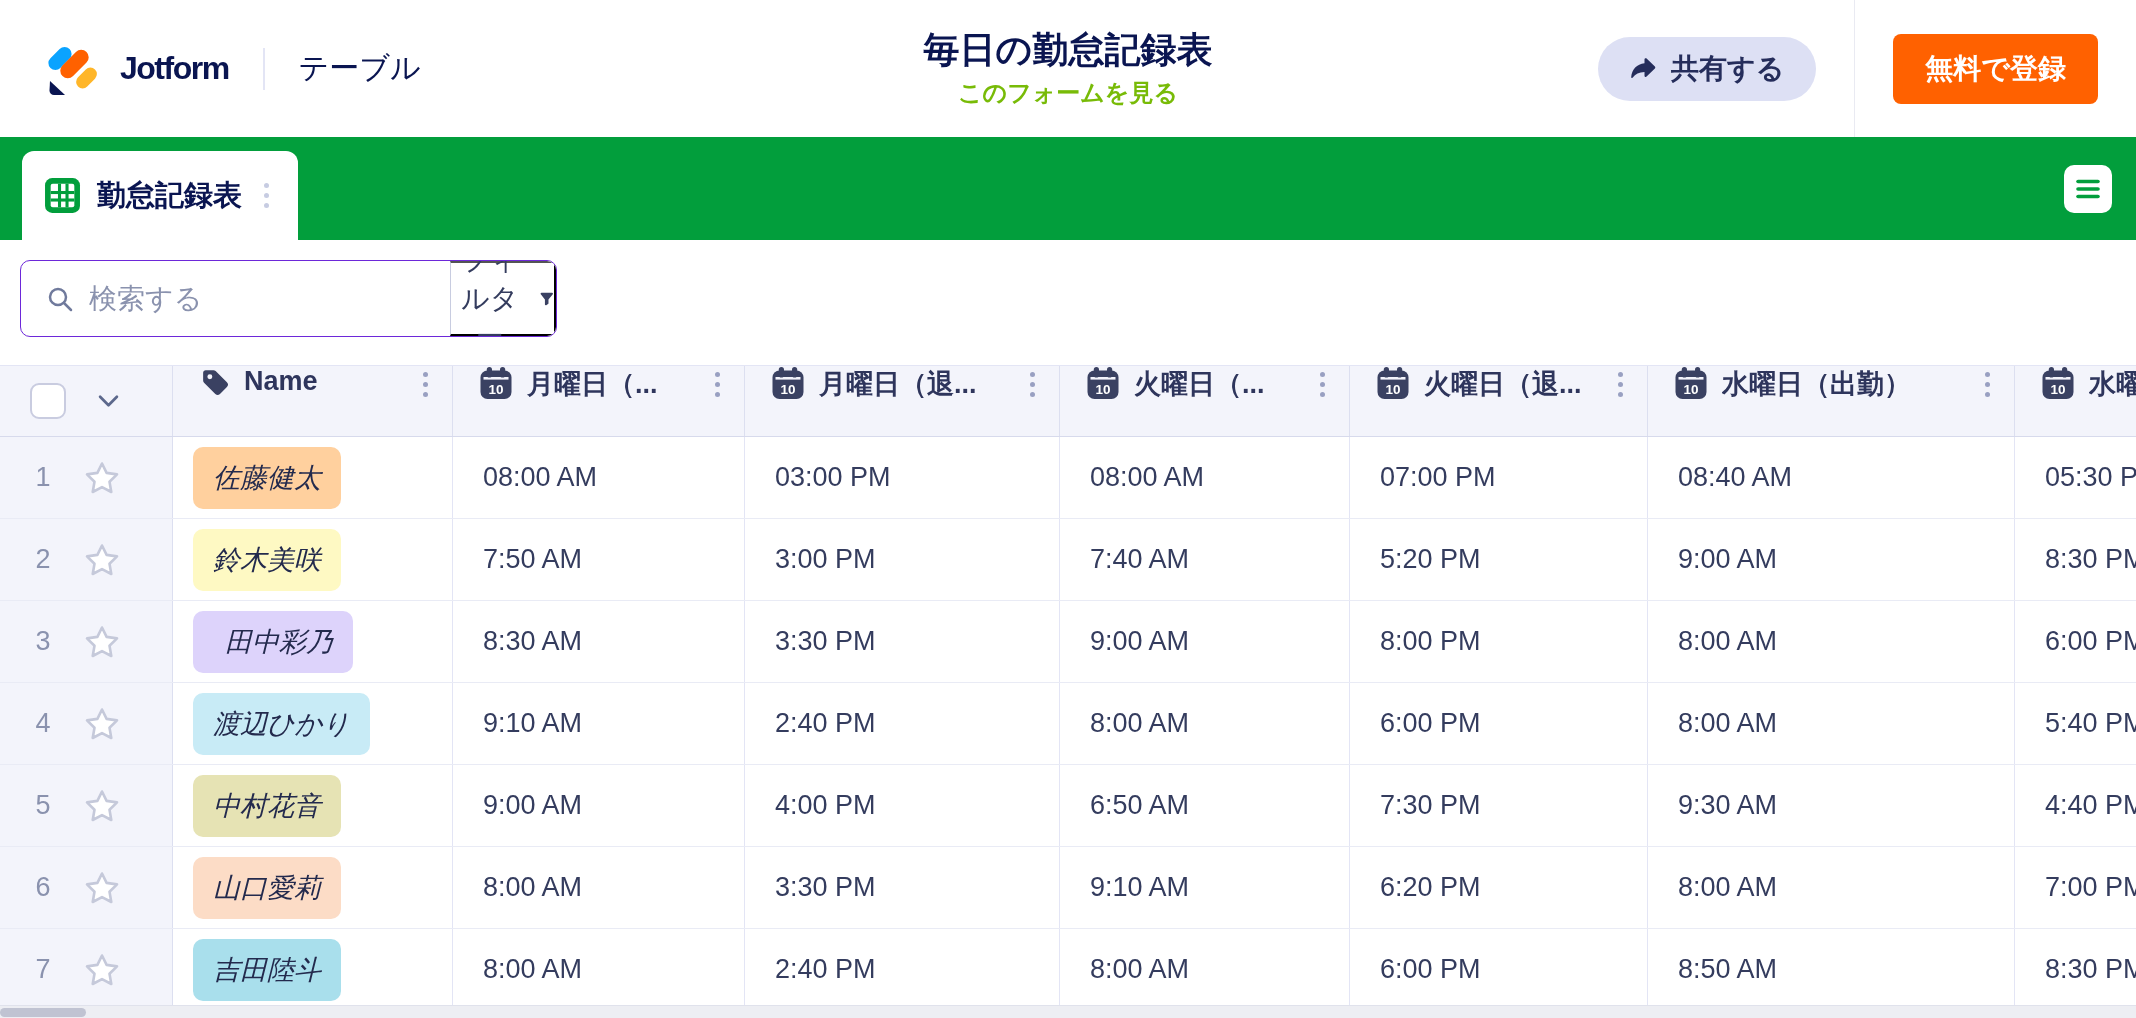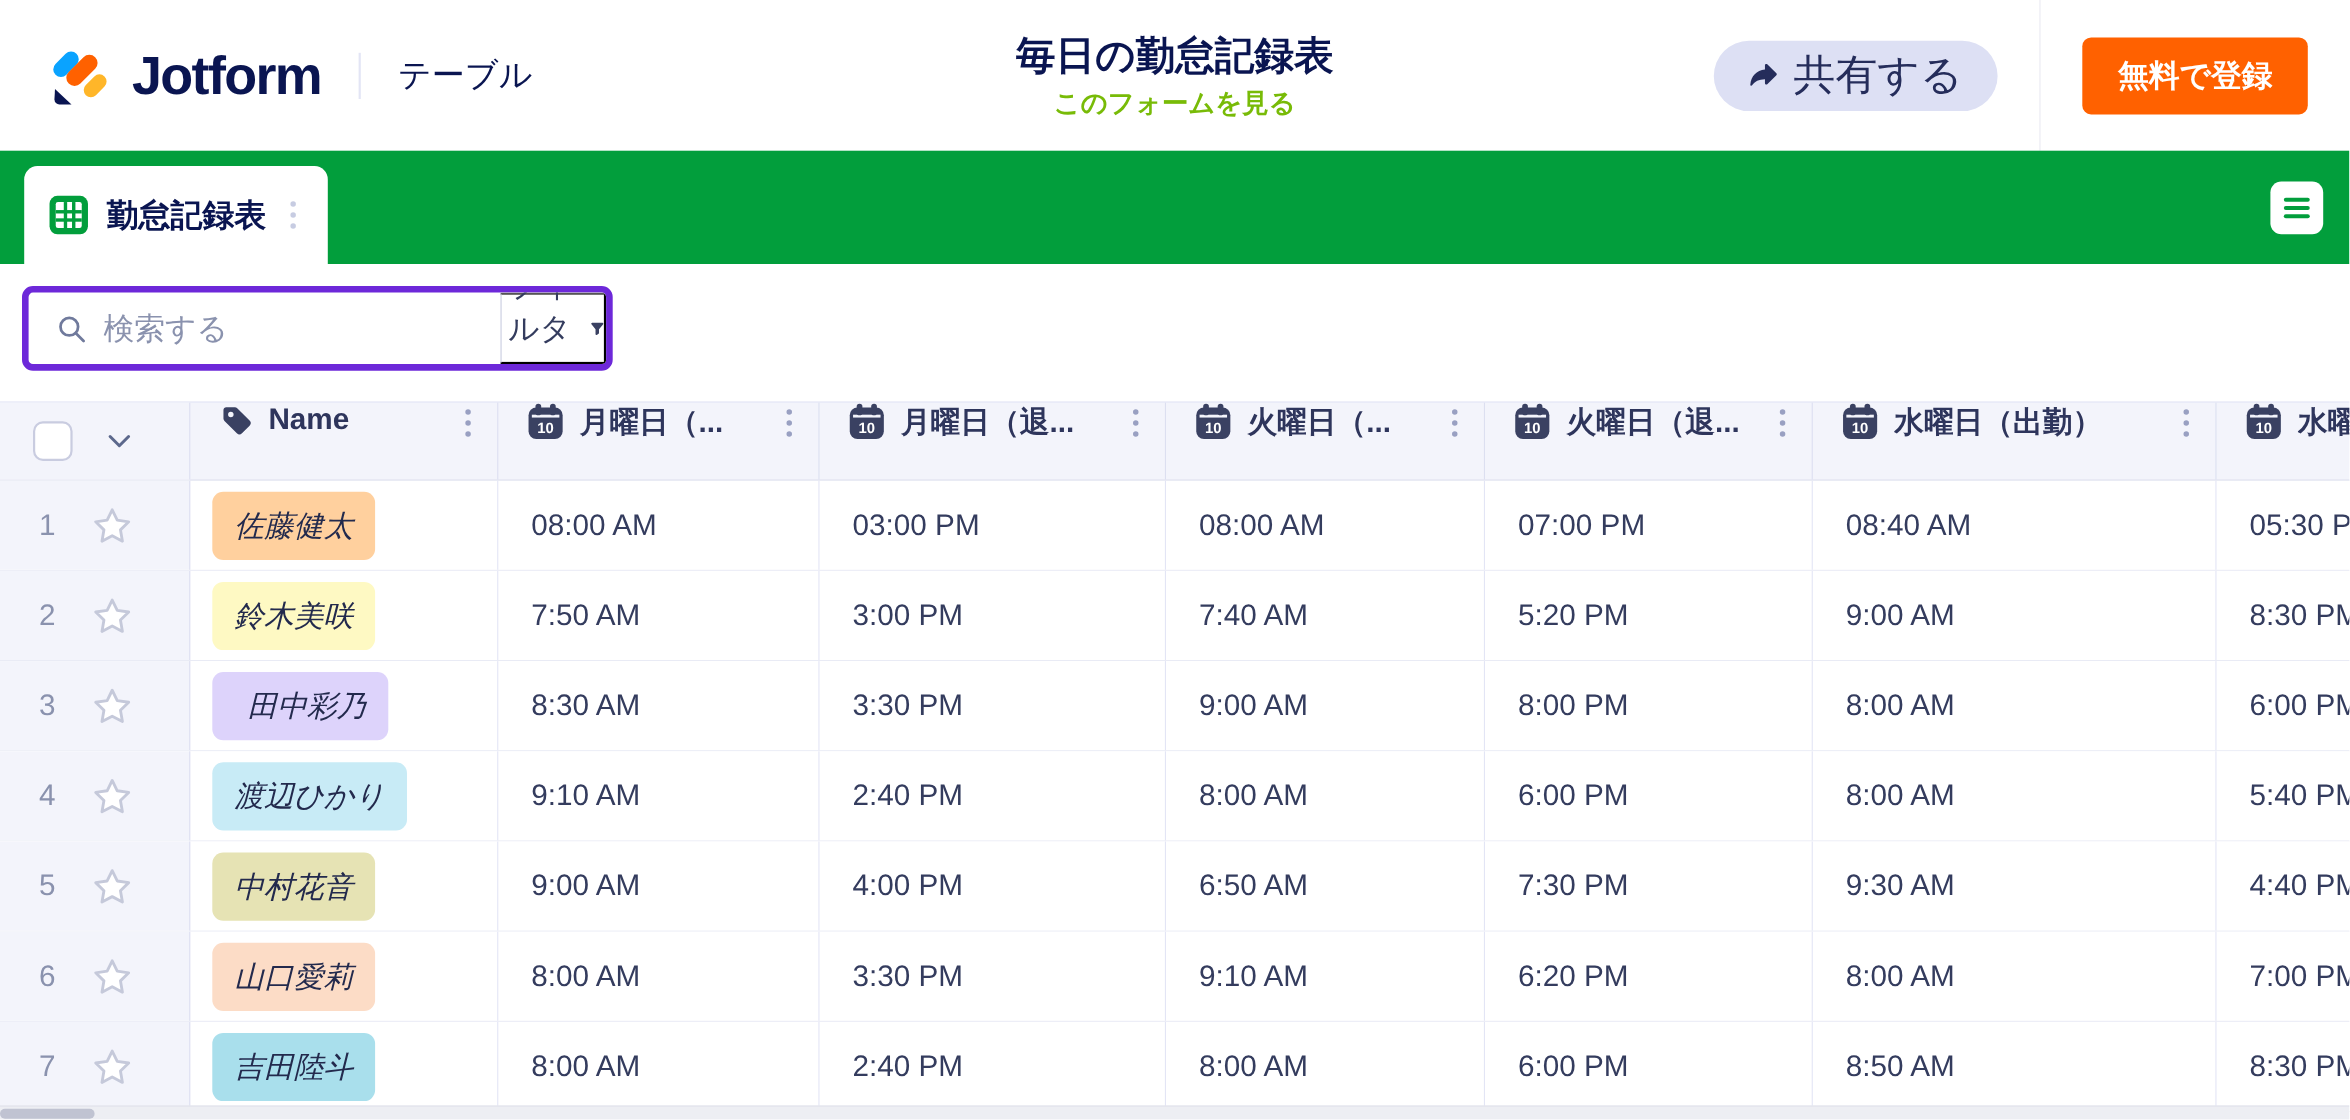--- a/index.html
+++ b/index.html
@@ -4,43 +4,43 @@
 <style>
   * { margin:0; padding:0; box-sizing:border-box; }
   html,body { background:#fff; }
   body { font-family:"Liberation Sans","DejaVu Sans",sans-serif; color:#0A1551; }
   .app { position:relative; width:2136px; height:1018px; overflow:hidden; background:#fff; }
 
   
   .topbar { position:relative; height:137px; background:#fff; display:flex; align-items:center; }
   .brand-group { display:flex; align-items:center; padding-left:44px; gap:20px; }
   .logo-mark { width:56px; height:56px; }
-  .wordmark { font-size:49px; font-weight:800; letter-spacing:-1.5px; color:#0A1551; }
+  .wordmark { font-size:32px; font-weight:800; letter-spacing:-1.5px; color:#0A1551; }
   .brand-divider { width:2px; height:42px; background:#E3E5F5; margin:0 14px; }
   .product-name { font-size:30px; font-weight:500; color:#0A1551; }
   .title-block { position:absolute; left:50%; top:50%; transform:translate(-50%,-50%); text-align:center; }
   .form-title { font-size:36px; font-weight:600; color:#0A1551; line-height:1.2; }
   .view-form { display:inline-block; margin-top:6px; font-size:24px; font-weight:600; color:#78BB07; cursor:pointer; }
   .top-right { margin-left:auto; display:flex; align-items:center; height:100%; }
-  .share-btn { display:flex; align-items:center; gap:14px; height:64px; padding:0 32px; background:#DDE0F4; border:none; border-radius:32px; font-size:38px; font-weight:400; color:#252D5B; cursor:pointer; font-family:inherit; }
+  .share-btn { display:flex; align-items:center; gap:14px; height:64px; padding:0 32px; background:#DDE0F4; border:none; border-radius:32px; font-size:28px; font-weight:700; color:#252D5B; cursor:pointer; font-family:inherit; }
   .header-vdiv { width:1px; height:137px; background:#E9EAF2; margin:0 0 0 38px; }
   .signup-btn { height:70px; padding:0 32px; margin:0 38px; background:#FF6100; border:none; border-radius:8px; font-size:28px; font-weight:600; color:#fff; cursor:pointer; font-family:inherit; }
 
   
   .greenbar { position:relative; height:103px; background:#029E3C; }
   .sheet-tab { position:absolute; left:22px; bottom:0; height:89px; width:276px; background:#fff; border-radius:12px 12px 0 0; display:flex; align-items:center; padding:0 22px; gap:16px; cursor:pointer; }
   .tab-label { font-size:29px; font-weight:600; color:#0A1551; white-space:nowrap; }
   .kebab { display:flex; flex-direction:column; gap:5px; padding:6px; cursor:pointer; }
   .kebab i { width:5px; height:5px; border-radius:50%; background:#C7CCE2; }
   .kebab.dark i { background:#99A0C2; }
   .hamburger-btn { position:absolute; right:24px; top:50%; transform:translateY(-50%); width:48px; height:48px; background:#fff; border:none; border-radius:10px; display:flex; align-items:center; justify-content:center; cursor:pointer; }
 
   
   .toolbar { height:125px; background:#fff; padding:20px 0 0 20px; }
-  .search-filter { display:flex; width:537px; height:77px; border:6px solid #6d28d9; border-radius:10px; background:#fff; overflow:hidden; }
+  .search-filter { display:flex; width:537px; height:77px; border:1px solid #6d28d9; border-radius:10px; background:#fff; overflow:hidden; }
   .search-part { flex:1; display:flex; align-items:center; padding-left:24px; gap:14px; }
   .search-part input { border:none; outline:none; flex:1; font-size:28px; color:#343C5E; font-family:inherit; min-width:0; }
   .search-part input::placeholder { color:#8A92AE; }
   .filter-part { width:148px; border-left:1px solid #C8CCE0; display:flex; align-items:center; justify-content:center; gap:12px; cursor:pointer; background:#fff; font-size:28px; color:#343C5E; font-family:inherit; }
 
   
   .grid { width:2275px; }
   .hrow, .trow { display:grid; grid-template-columns:173px 280px 292px 315px 290px 298px 367px 260px; }
   .hrow { height:72px; background:#F3F4FB; border-top:1px solid #E3E5F5; border-bottom:1px solid #D7DAEC; }
   .hcell { display:flex; align-items:flex-start; border-right:1px solid #DCDFF0; padding:0 18px 0 26px; gap:14px; overflow:hidden; }

